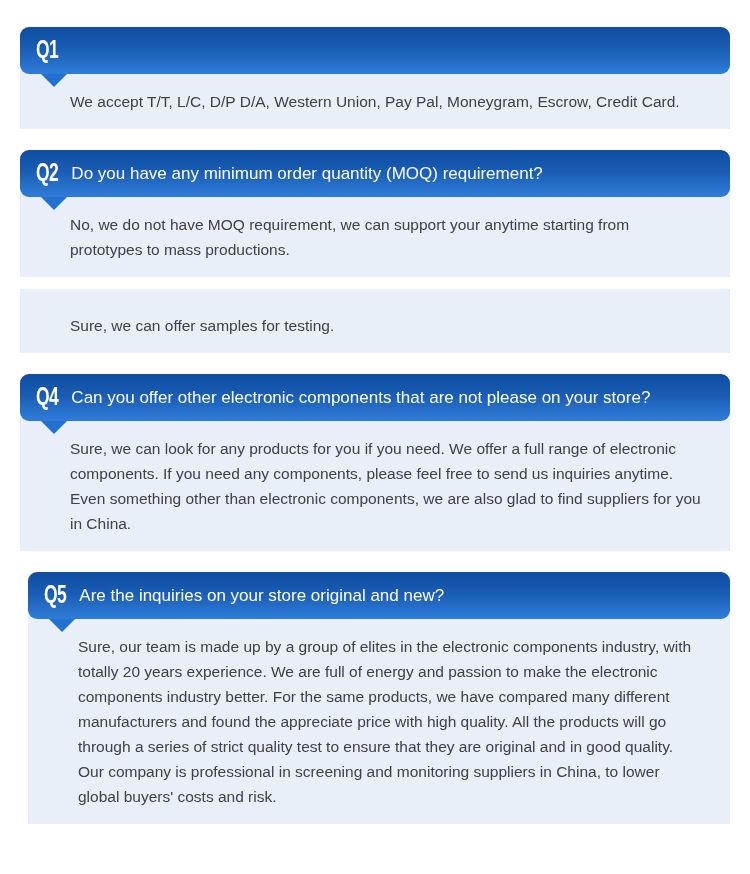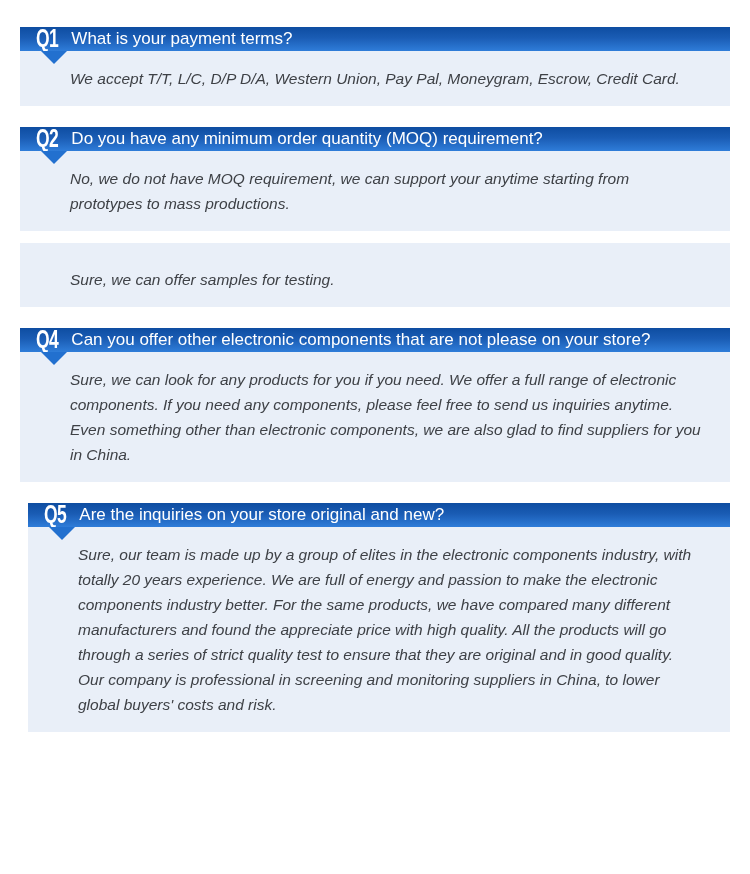--- a/index.html
+++ b/index.html
@@ -18,22 +18,22 @@
   .faq-item {
     margin-bottom: 21px;
   }
   .faq-item:last-child {
     margin-bottom: 0;
     padding-left: 8px;
   }
   .q-bar {
     position: relative;
     z-index: 2;
-    height: 24px;
-    border-radius: 0;
+    height: 47px;
+    border-radius: 9px;
     display: flex;
     align-items: center;
     padding: 0 16px;
     background: linear-gradient(180deg, var(--bar-top, #0e4da1) 0%, #1a5cb4 45%, var(--bar-bottom, #2f7dd9) 100%);
   }
   .q-label {
     color: var(--question-text, #ffffff);
     font-size: 25px;
     font-weight: bold;
     letter-spacing: -1px;
@@ -64,32 +64,30 @@
     z-index: 1;
     margin-top: -9px;
     background: var(--answer-bg, #e9eff8);
     padding: 24px 28px 15px 50px;
   }
   .answer-text {
     margin: 0;
     font-size: 15.5px;
     line-height: 25px;
     color: var(--answer-text, #3e4146);
-    font-style: italic;
   }
 </style>
 </head>
 <body>
 
 <main>
   <section class="faq-list" id="faq-list">
   <article class="faq-item">
     <header class="q-bar">
       <span class="q-label">Q1</span>
-      <span class="q-text">What is your payment terms?</span>
       <span class="q-tail"></span>
     </header>
     <div class="answer">
       <p class="answer-text">We accept T/T, L/C, D/P D/A, Western Union, Pay Pal, Moneygram, Escrow, Credit Card.</p>
     </div>
   </article>
 
   <article class="faq-item">
     <header class="q-bar">
       <span class="q-label">Q2</span>

